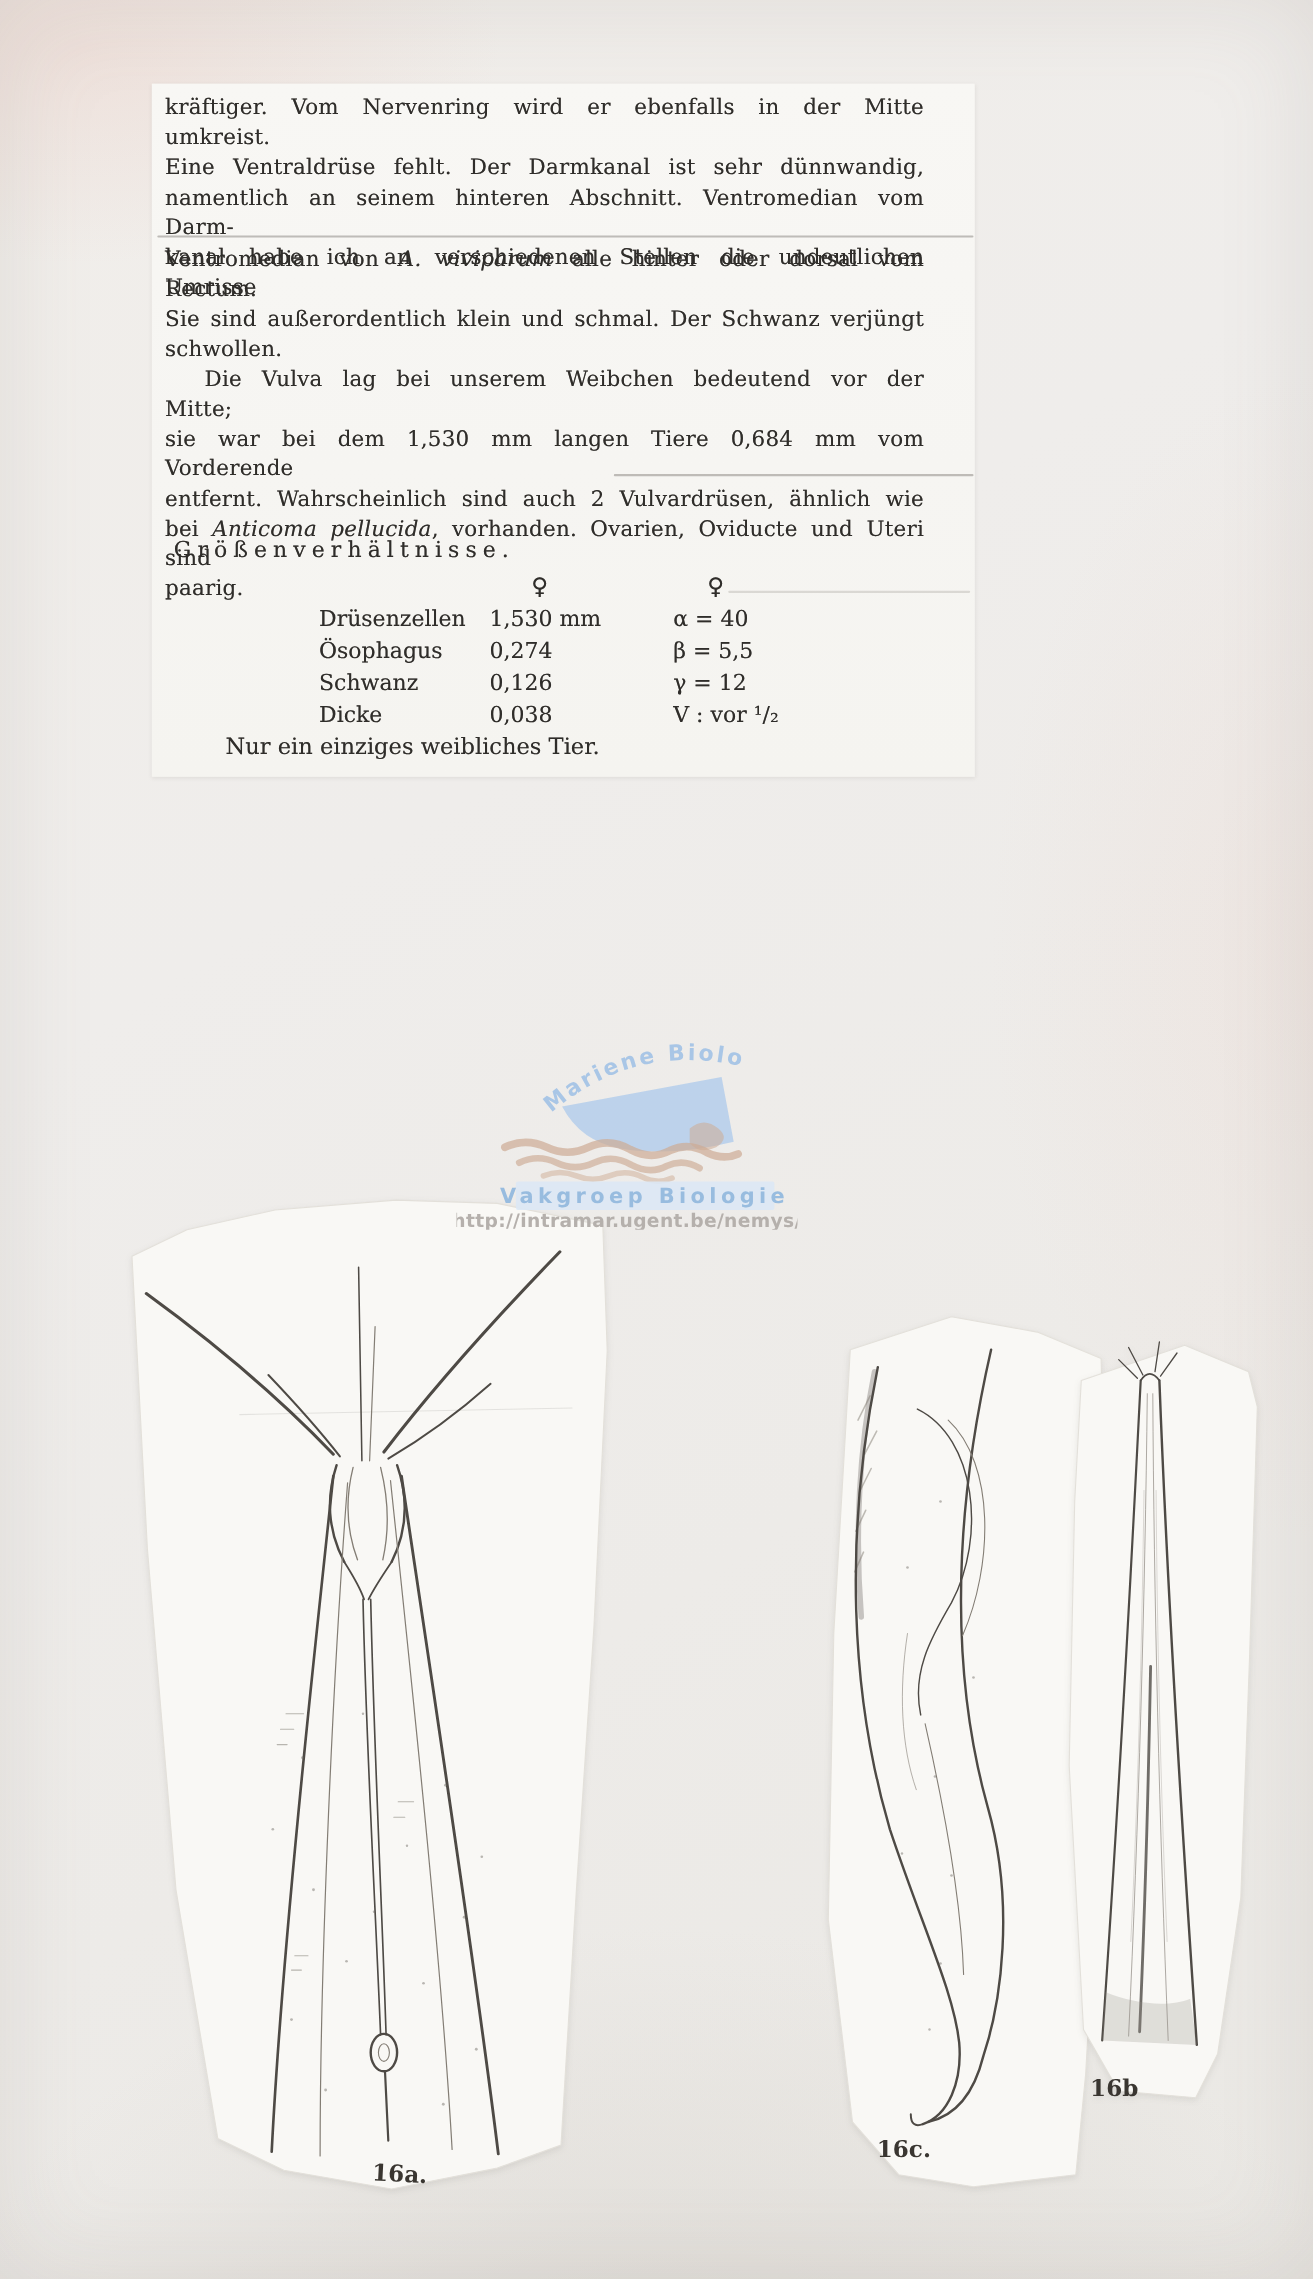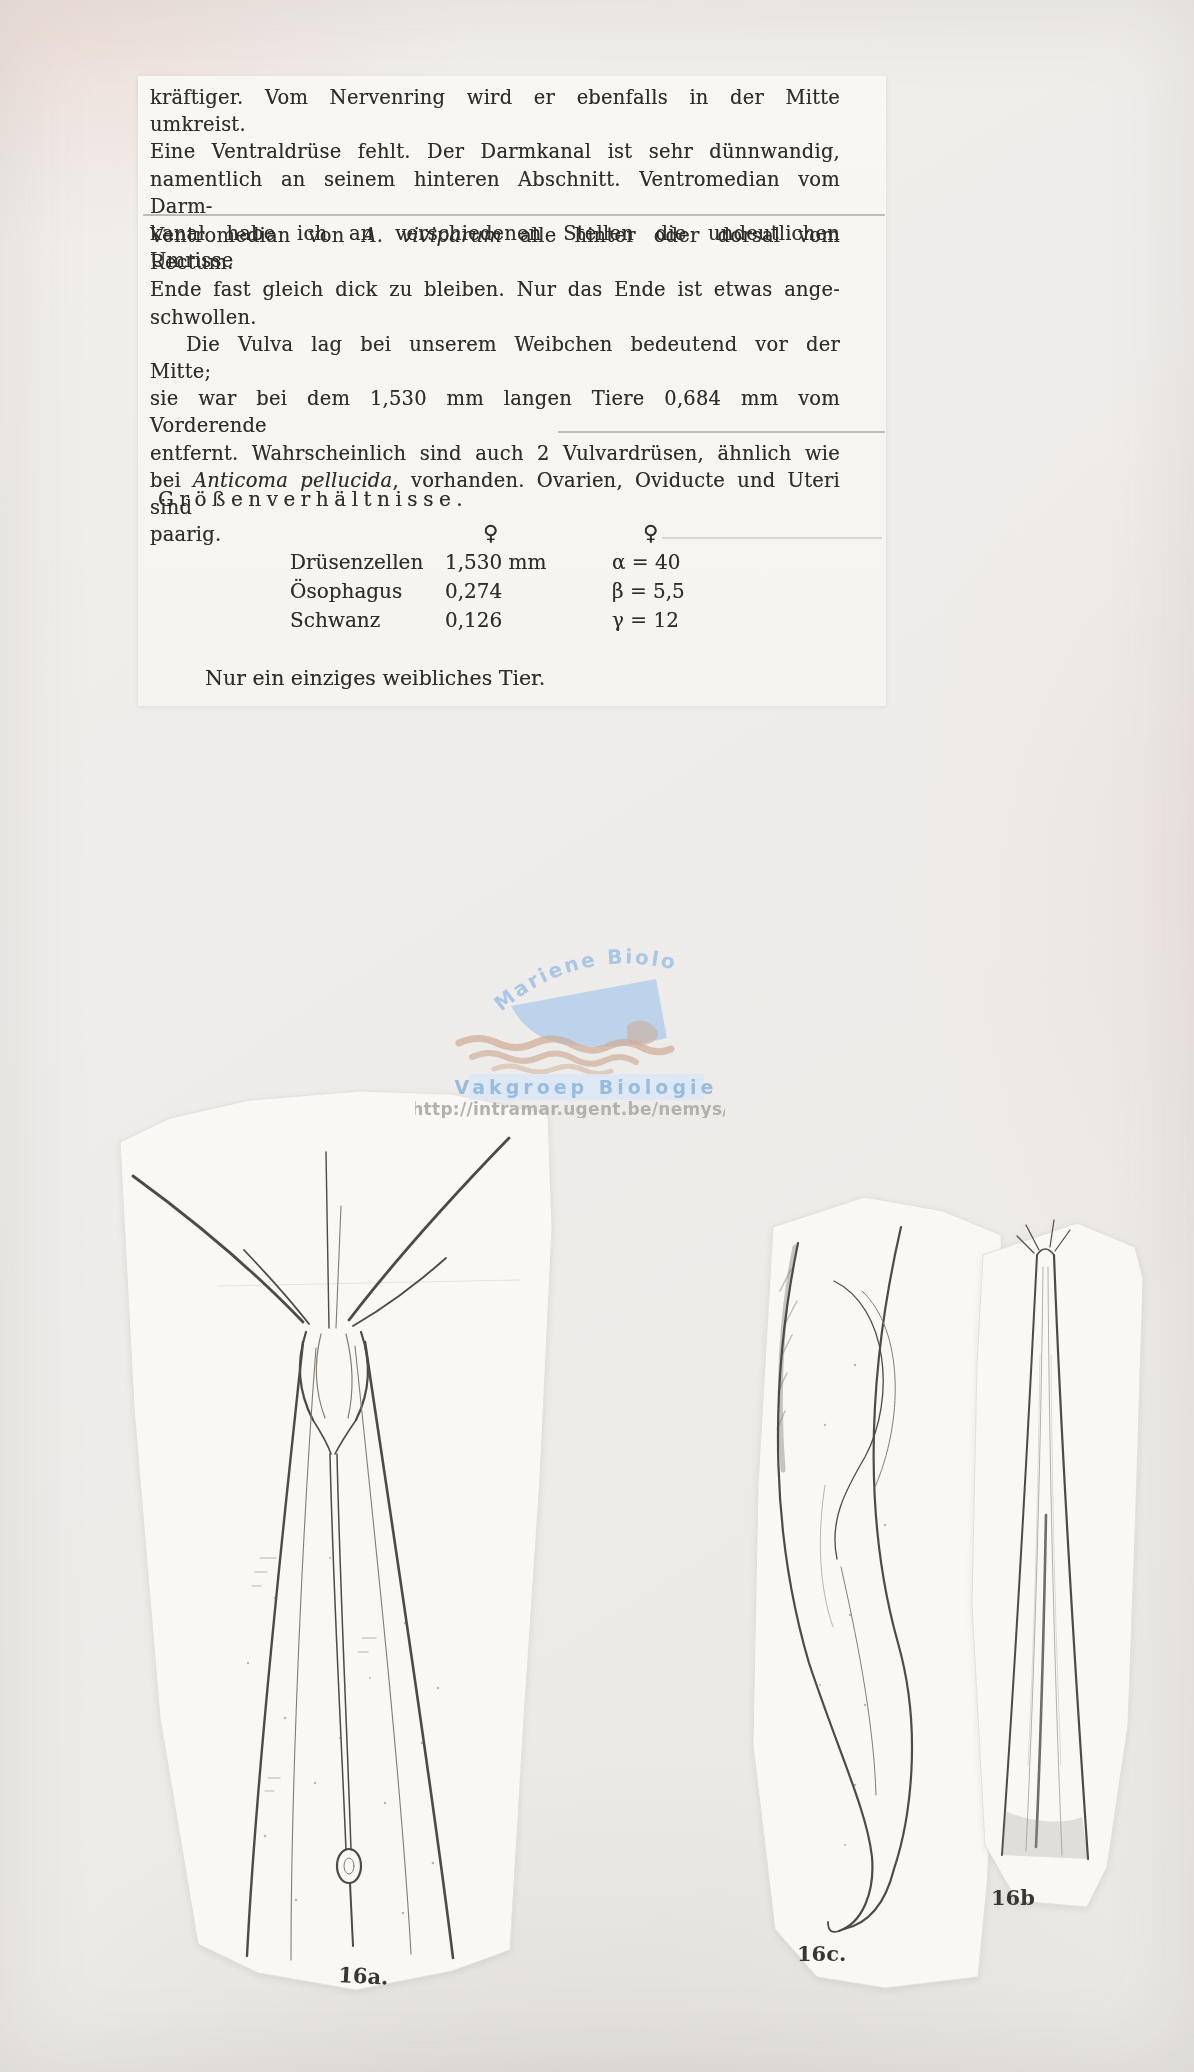--- a/index.html
+++ b/index.html
@@ -70,21 +70,21 @@
 
   <div class="para" style="top:84px;">
     <div class="tline">kräftiger. Vom Nervenring wird er ebenfalls in der Mitte umkreist.</div>
     <div class="tline">Eine Ventraldrüse fehlt. Der Darmkanal ist sehr dünnwandig,</div>
     <div class="tline">namentlich an seinem hinteren Abschnitt. Ventromedian vom Darm-</div>
     <div class="tline">kanal habe ich an verschiedenen Stellen die undeutlichen Umrisse</div>
   </div>
 
   <div class="para" style="top:222px;">
     <div class="tline"><span>Ventromedian von </span><span class="sp-it">A. viviparum</span><span> alle hinter oder dorsal vom Rectum.</span></div>
-    <div class="tline">Ende fast gleich dick zu bleiben. Nur das Ende ist etwas ange-</div>
+    <div class="tline">Sie sind außerordentlich klein und schmal. Der Schwanz verjüngt</div>
     <div class="tline endline">schwollen.</div>
     <div class="tline indent">Die Vulva lag bei unserem Weibchen bedeutend vor der Mitte;</div>
     <div class="tline">sie war bei dem 1,530 mm langen Tiere 0,684 mm vom Vorderende</div>
     <div class="tline">entfernt. Wahrscheinlich sind auch 2 Vulvardrüsen, ähnlich wie</div>
     <div class="tline"><span>bei </span><span class="sp-it">Anticoma pellucida</span><span>, vorhanden. Ovarien, Oviducte und Uteri sind</span></div>
     <div class="tline endline">paarig.</div>
   </div>
 
   <div class="heading">Größenverhältnisse.</div>
 
@@ -101,20 +101,25 @@
     </div>
     <div class="trow">
       <div class="cell c1">Ösophagus</div>
       <div class="cell c2">0,274</div>
       <div class="cell c3">β =  5,5</div>
     </div>
     <div class="trow">
       <div class="cell c1">Schwanz</div>
       <div class="cell c2">0,126</div>
       <div class="cell c3">γ = 12</div>
+    </div>
+    <div class="trow">
+      <div class="cell c1">Dicke</div>
+      <div class="cell c2">0,038</div>
+      <div class="cell c3">V : vor ¹/₂</div>
     </div>
   </div>
 
   <div class="note">Nur ein einziges weibliches Tier.</div>
 
   <svg class="fig" style="left:100px; top:1078px;" width="460" height="930" viewBox="0 0 460 930">
     <polygon class="cutout" points="20,64 70,40 150,22 260,13 352,16 448,36 452,150 440,400 424,640 410,872 352,893 256,912 158,895 98,866 60,640 34,330"></polygon>
     <g>
       <path class="stroke" stroke-width="1" opacity="0.12" d="M118,208 L420,202"></path>
       <path class="stroke" stroke-width="1.4" d="M226,74 L229,250"></path>

